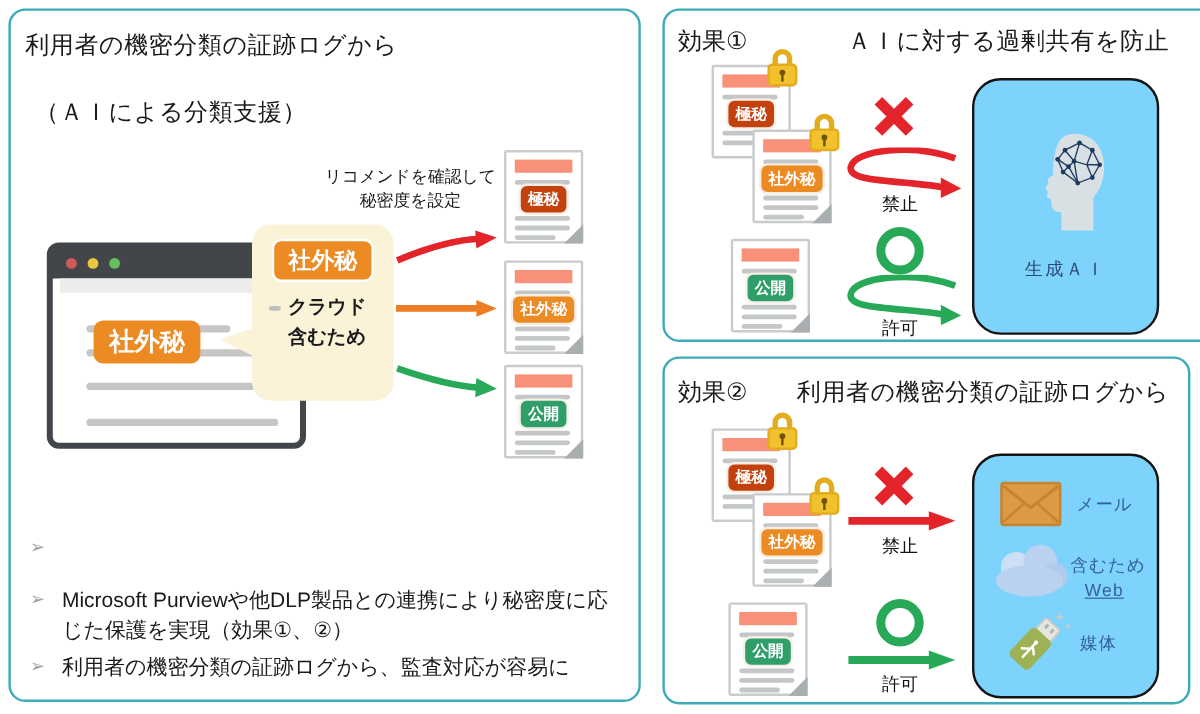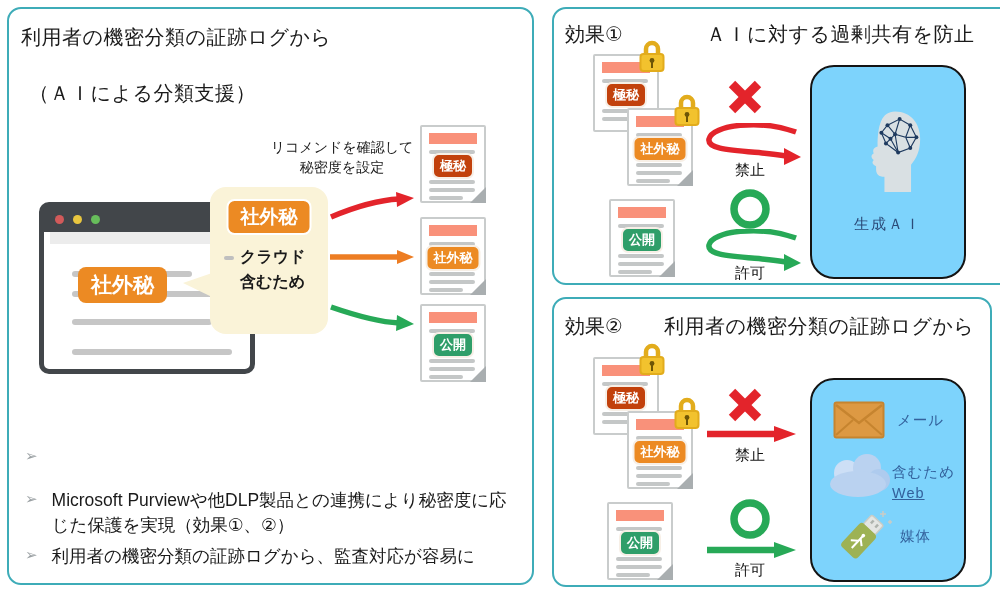--- a/index.html
+++ b/index.html
@@ -281,21 +281,21 @@
     <div class="abs blue-label" style="left:85px;top:31px;">メール</div>
 
     <svg class="abs" style="left:13px;top:72px;" width="66" height="46">
       <circle cx="22" cy="21" r="13" fill="#CDDFF6"></circle>
       <circle cx="42" cy="16" r="14" fill="#BAD2F0"></circle>
       <circle cx="54" cy="28" r="11" fill="#AECBEE"></circle>
       <ellipse cx="33" cy="32" rx="28" ry="13" fill="#BAD2F0"></ellipse>
     </svg>
     <div class="abs blue-label" style="left:80px;top:82px;line-height:21px;">
       <span>含むため</span><br>
-      <span style="margin-left:0;text-decoration:underline;">Web</span>
+      <span style="margin-left:12px;text-decoration:underline;">Web</span>
     </div>
 
     <svg class="abs" style="left:20px;top:128px;" width="60" height="58">
       <g transform="rotate(43 30 29)">
         <rect x="22" y="6" width="16" height="13" rx="2" fill="#E4E6E3" stroke="#C9CCC6" stroke-width="1.5"></rect>
         <rect x="19" y="18" width="22" height="32" rx="4" fill="#9DB254"></rect>
         <path d="M30,44 V28 M30,34 L24,39 M30,31 L36,36" stroke="#fff" stroke-width="2" fill="none"></path>
         <circle cx="30" cy="27" r="1.8" fill="#fff"></circle>
         <rect x="26" y="9" width="2.5" height="4" fill="#AEB3AD"></rect>
         <rect x="32" y="9" width="2.5" height="4" fill="#AEB3AD"></rect>

